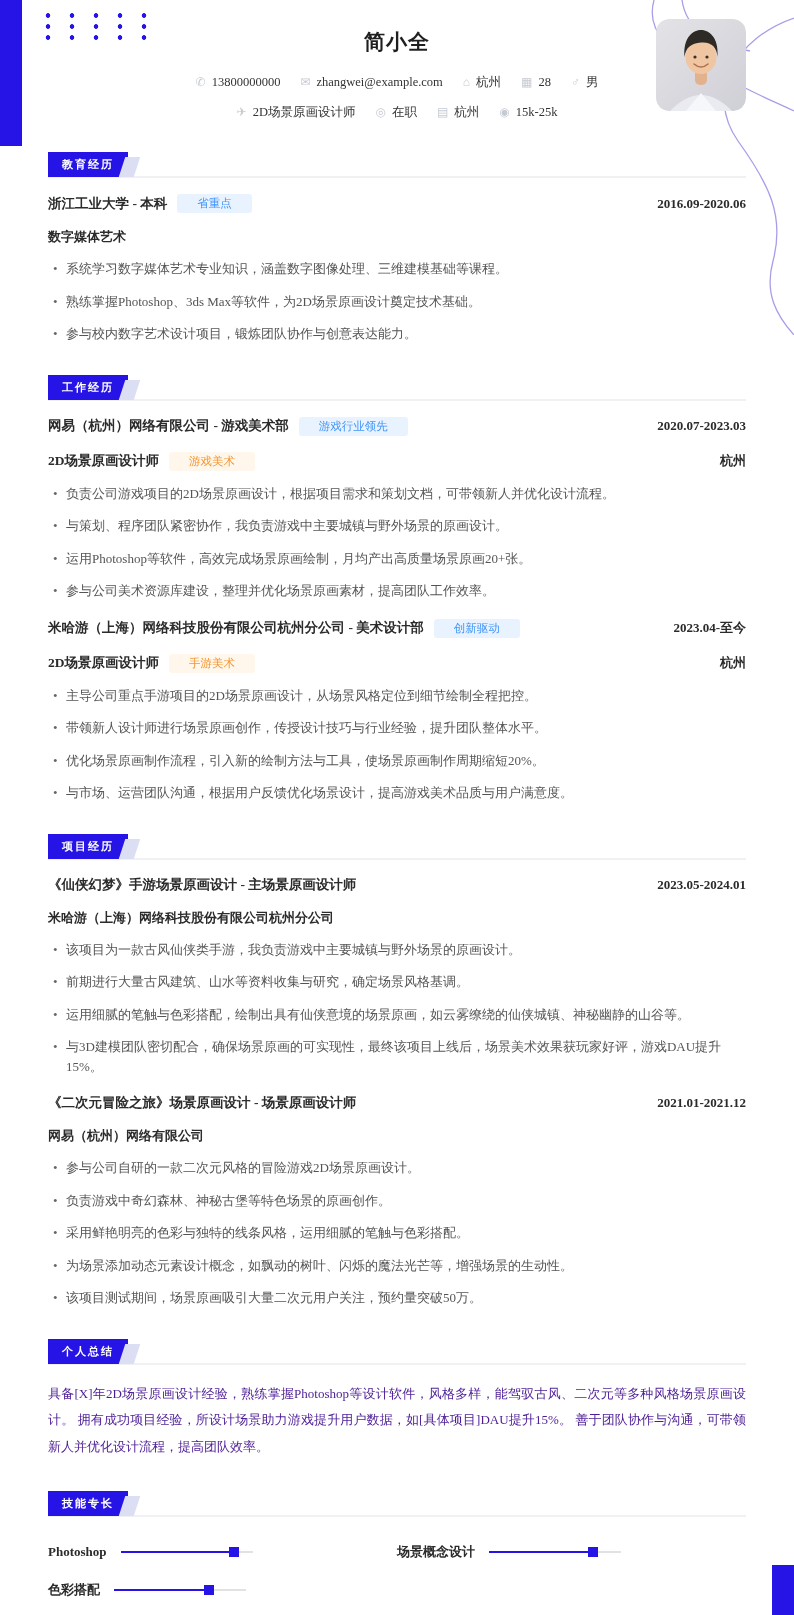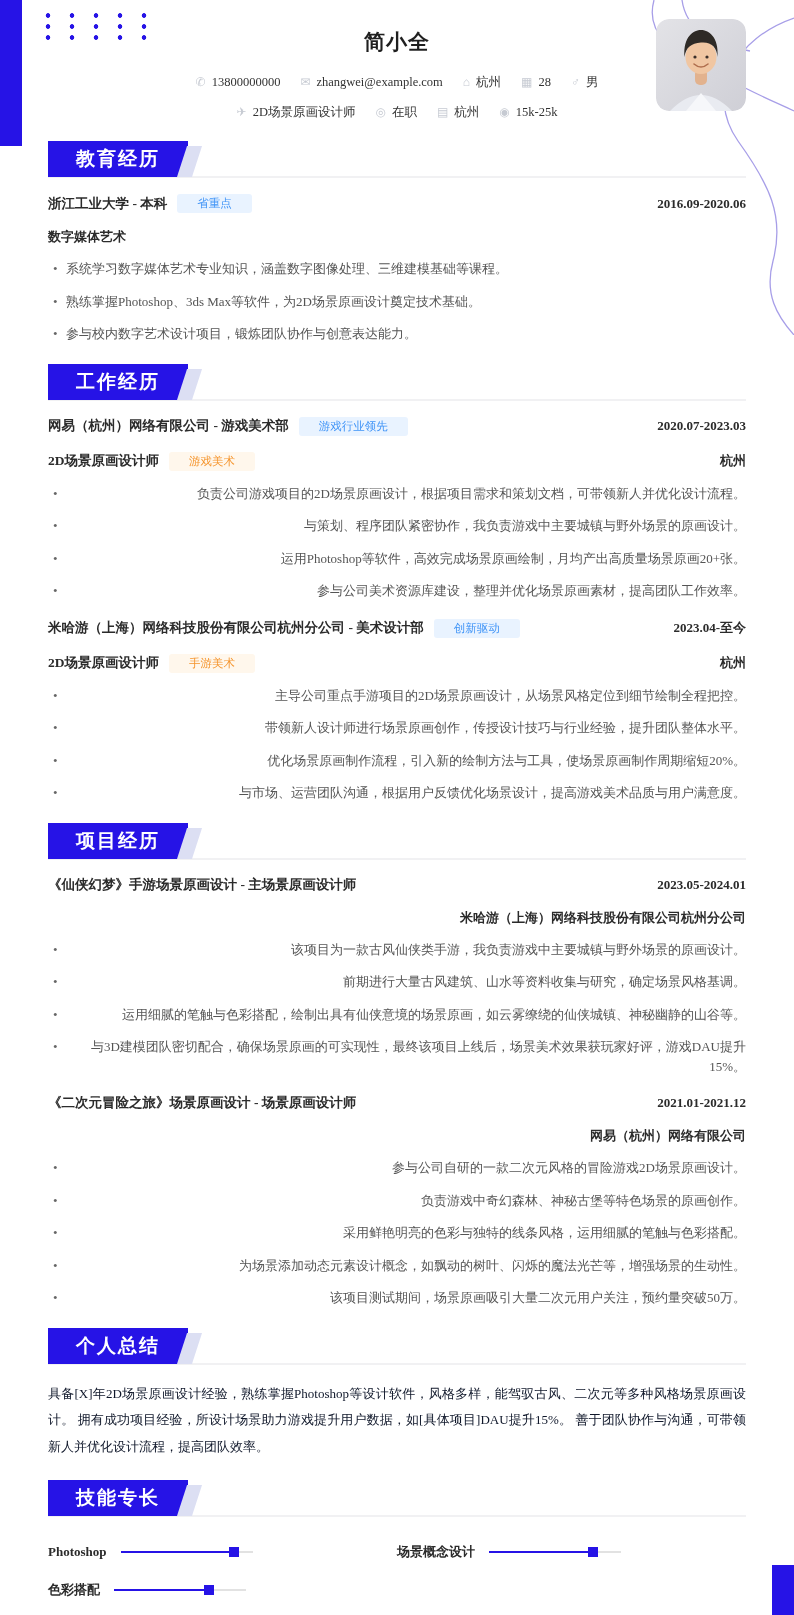--- a/index.html
+++ b/index.html
@@ -33,43 +33,43 @@
   .name{font-size:21px;font-weight:bold;color:#1f1f1f;text-align:center;margin:12px 0 18px;letter-spacing:1px;}
   .contact-row{display:flex;justify-content:center;align-items:center;gap:20px;font-size:12.5px;color:#333;margin-bottom:13px;}
   .ci{display:flex;align-items:center;gap:6px;}
   .ci-icon{color:#c6cad2;font-size:12px;}
   .avatar{position:absolute;right:48px;top:19px;width:90px;height:92px;border-radius:13px;overflow:hidden;}
   
   .sec{margin-top:31px;}
   .sec-head{position:relative;height:26px;border-bottom:2px solid #f1f1f3;}
   .sec-badge{
     position:absolute;left:0;bottom:-1px;z-index:1;
-    background:var(--blue);color:#fff;font-size:19px;font-weight:bold;
-    padding:5px 28px;letter-spacing:2px;white-space:nowrap;
+    background:var(--blue);color:#fff;font-size:11px;font-weight:bold;
+    padding:5px 14px;letter-spacing:2px;white-space:nowrap;
   }
   .sec-badge::after{
     content:"";position:absolute;right:-9px;top:5px;bottom:0;width:15px;
     background:var(--fold);transform:skewX(-18deg);z-index:-1;
   }
   .row{display:flex;justify-content:space-between;align-items:center;margin-top:16px;}
   .row-l{display:flex;align-items:center;gap:10px;min-width:0;}
   .item-title{font-weight:bold;font-size:13.5px;color:var(--title);}
   .row-date{font-weight:bold;font-size:13px;color:var(--title);white-space:nowrap;}
   .tag{font-size:11.5px;padding:2px 20px;border-radius:3px;font-weight:normal;white-space:nowrap;}
   .tag-blue{background:var(--tag-blue-bg);color:var(--tag-blue-tx);}
   .tag-orange{background:var(--tag-orange-bg);color:var(--tag-orange-tx);}
   .subtitle{font-weight:bold;font-size:13px;color:var(--title);margin-top:15px;}
   ul.bullets{list-style:none;margin-top:7px;}
   ul.bullets li{
     position:relative;padding-left:18px;font-size:13px;color:var(--body);
     margin-top:13px;line-height:1.5;
   }
   ul.bullets li::before{content:"•";position:absolute;left:5px;color:#666;}
-  .block{margin-top:4px;text-align:right;}
-  .summary-text{margin-top:16px;font-size:13px;color:#0f172a;line-height:2.05;text-align:justify;}
+  .block{margin-top:4px;}
+  .summary-text{margin-top:16px;font-size:13px;color:#4c1d95;line-height:2.05;text-align:justify;}
   
   .skills{display:flex;flex-wrap:wrap;margin-top:6px;}
   .skill{display:flex;align-items:center;gap:14px;width:50%;margin-top:20px;}
   .skill-name{font-weight:bold;font-size:13px;color:var(--title);}
   .skill-slider{position:relative;width:132px;height:10px;}
   .skill-track{position:absolute;left:0;right:0;top:4px;height:2px;background:#e2e2e2;}
   .skill-fill{position:absolute;left:0;top:4px;height:2px;background:var(--blue);}
   .skill-knob{position:absolute;top:0;width:10px;height:10px;background:var(--blue);}
 </style>
 </head>

